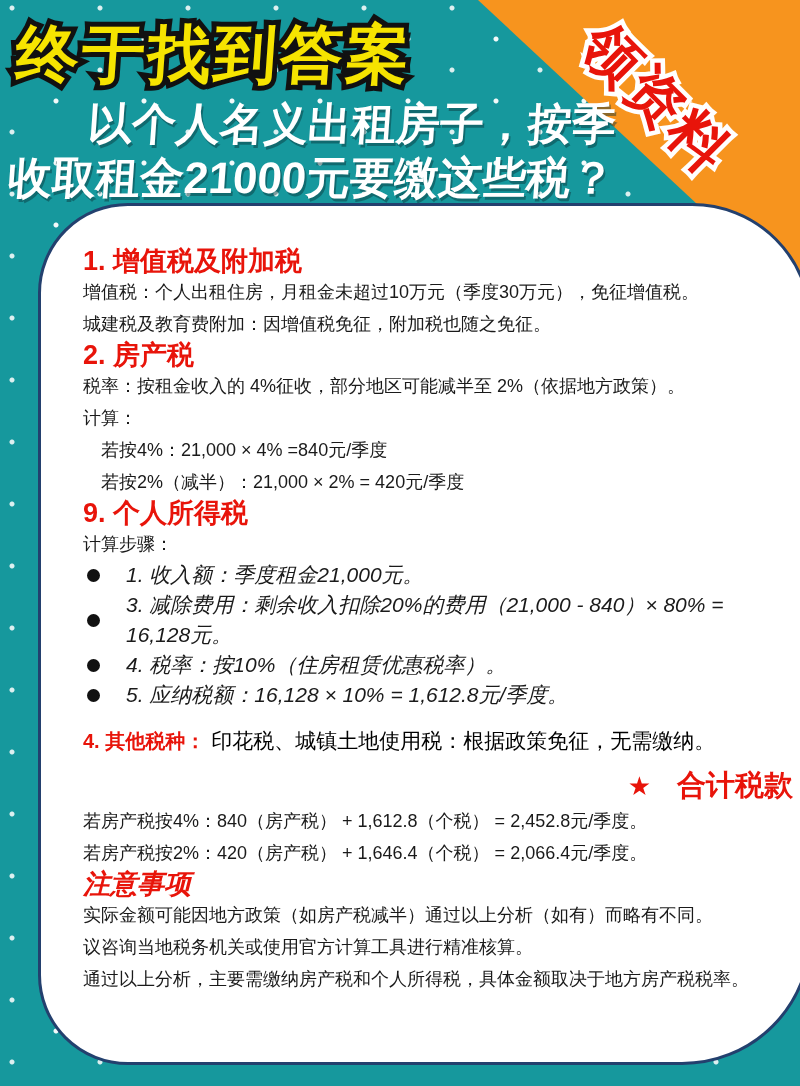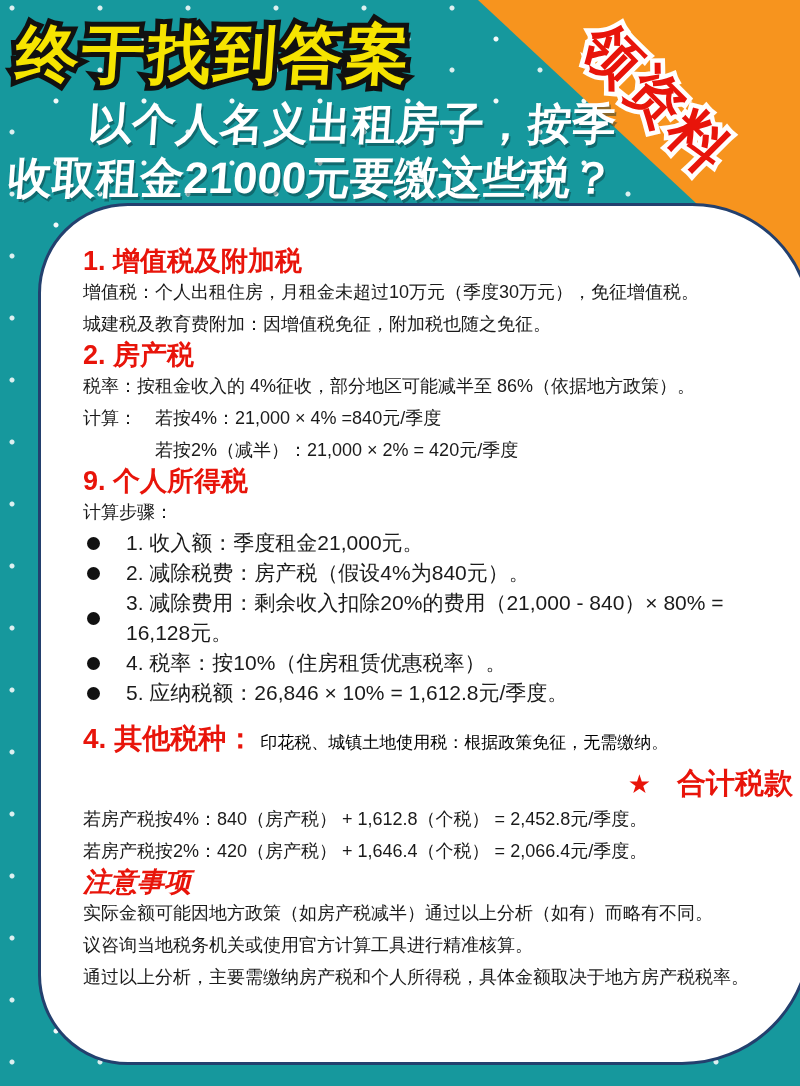--- a/index.html
+++ b/index.html
@@ -40,32 +40,32 @@
   .card{
     position:absolute;left:14px;top:203px;width:774px;height:862px;
     background:#ffffff;border:3px solid #23406e;box-sizing:border-box;
     border-radius:90px 120px 130px 90px;
     padding:40px 16px 0 42px;
     margin-left:24px;
   }
   .card h2{margin:0;font-size:27px;line-height:30px;font-weight:900;color:#e8140a;}
   .card p{margin:0;font-size:18px;line-height:32px;color:#1a1a1a;}
   .mt14{margin-top:10px;}
-  .calc-row{display:flex;}
+  .calc-row{display:flex;flex-direction:column;}
   .calc-label{flex:0 0 auto;}
   .calc-lines{margin-left:18px;}
-  .steps{list-style:none;margin:0;padding:0;}
+  .steps{list-style:none;margin:0;padding:0;font-style:italic;}
   .steps li{display:flex;align-items:center;font-size:21px;line-height:30px;color:#1a1a1a;}
   .bullet{
     flex:0 0 auto;width:13px;height:13px;border-radius:50%;
     background:#111;margin-right:26px;margin-left:4px;
   }
   .s4-row{margin-top:16px;display:flex;align-items:baseline;white-space:nowrap;}
-  .s4-row h2{font-size:28px;}
-  .s4-row .s4-text{font-size:17px;margin-left:6px;}
+  .s4-row h2{font-size:20px;}
+  .s4-row .s4-text{font-size:21px;margin-left:6px;}
   .total-head{
     margin-top:10px;text-align:right;font-size:29px;font-weight:900;color:#e8140a;line-height:38px;
   }
   .total-head .star{margin-right:26px;font-size:26px;}
   .notes-h{margin-top:20px;font-size:26px;font-style:italic;}
   .note{white-space:normal;}
 </style>
 </head>
 <body>
 
@@ -84,51 +84,47 @@
 <div class="subtitle l1">以个人名义出租房子，按季</div>
 <div class="subtitle l2">收取租金21000元要缴这些税？</div>
 
 <div class="card">
 
   <h2>1. 增值税及附加税</h2>
   <p>增值税：个人出租住房，月租金未超过10万元（季度30万元），免征增值税。</p>
   <p>城建税及教育费附加：因增值税免征，附加税也随之免征。</p>
 
   <h2 class="mt14">2. 房产税</h2>
-  <p>税率：按租金收入的 4%征收，部分地区可能减半至 86%（依据地方政策）。</p>
+  <p>税率：按租金收入的 4%征收，部分地区可能减半至 2%（依据地方政策）。</p>
   <div class="calc-row">
     <p class="calc-label">计算：</p>
     <div class="calc-lines">
       <p>若按4%：21,000 × 4% =840元/季度</p>
       <p>若按2%（减半）：21,000 × 2% = 420元/季度</p>
     </div>
   </div>
 
   <h2 class="mt14">9. 个人所得税</h2>
   <p>计算步骤：</p>
   <ul class="steps">
     <li>
       <span class="bullet"></span>
       <span>1. 收入额：季度租金21,000元。</span>
     </li>
     <li>
       <span class="bullet"></span>
-      <span>2. 减除税费：房产税（假设4%为840元）。</span>
-    </li>
-    <li>
-      <span class="bullet"></span>
       <span>3. 减除费用：剩余收入扣除20%的费用（21,000 - 840）× 80% = 16,128元。</span>
     </li>
     <li>
       <span class="bullet"></span>
       <span>4. 税率：按10%（住房租赁优惠税率）。</span>
     </li>
     <li>
       <span class="bullet"></span>
-      <span>5. 应纳税额：26,846 × 10% = 1,612.8元/季度。</span>
+      <span>5. 应纳税额：16,128 × 10% = 1,612.8元/季度。</span>
     </li>
   </ul>
 
   <div class="s4-row">
     <h2>4. 其他税种：</h2>
     <span class="s4-text">印花税、城镇土地使用税：根据政策免征，无需缴纳。</span>
   </div>
 
   <div class="total-head">
     <span class="star">★</span><span>合计税款</span>

